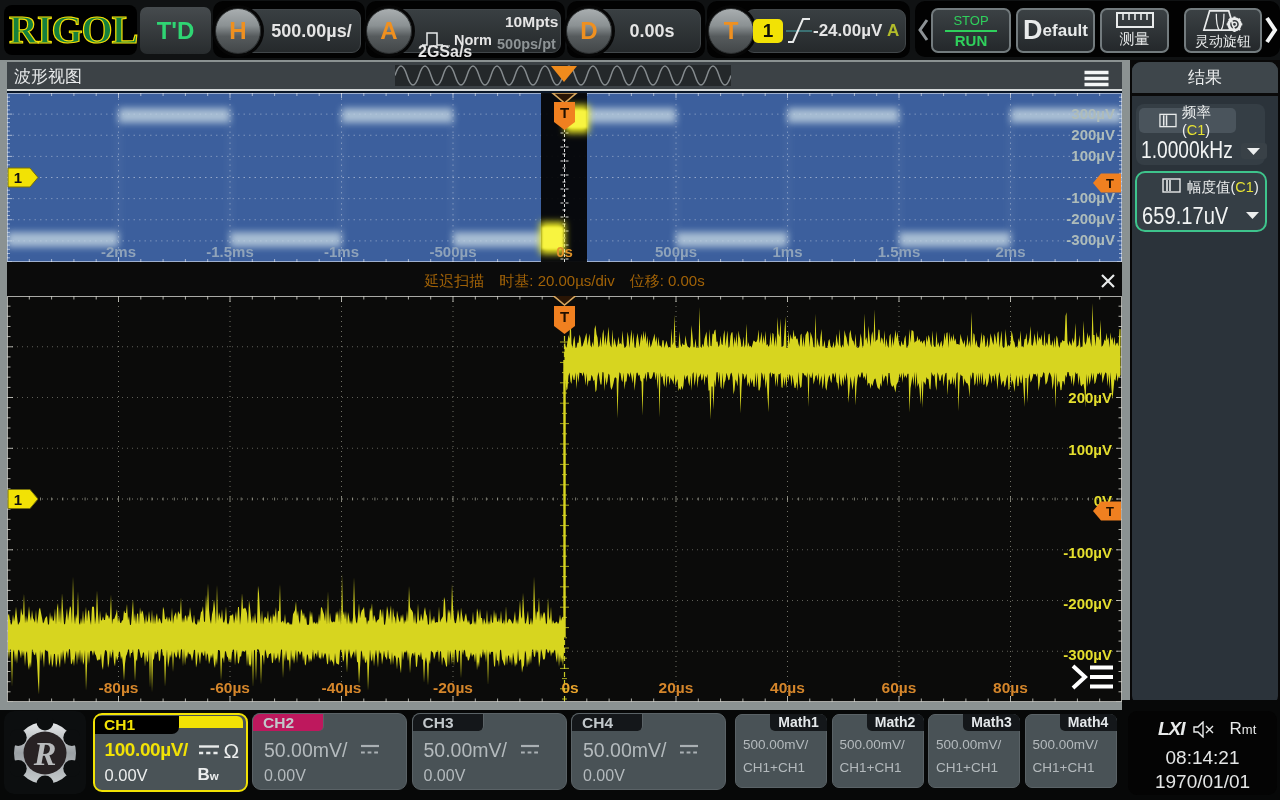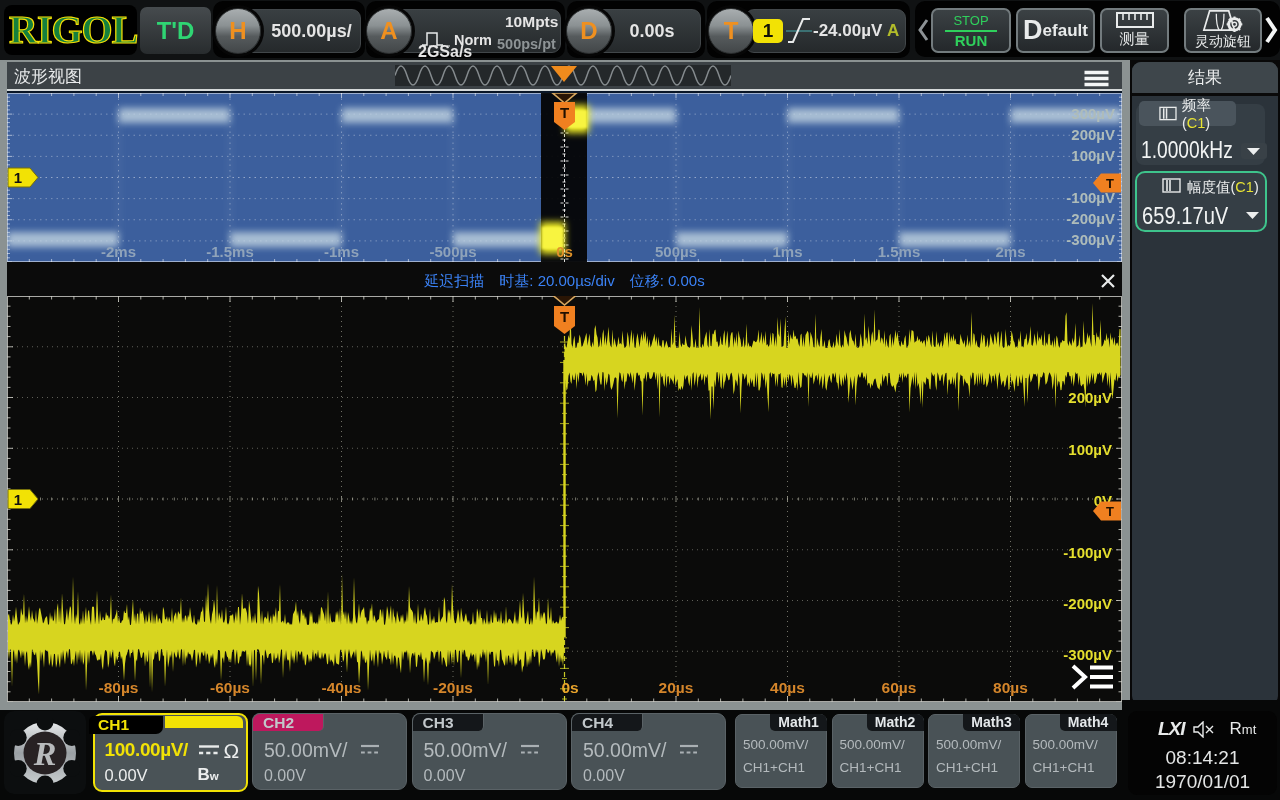--- a/index.html
+++ b/index.html
@@ -104,21 +104,21 @@
     <rect width="336" height="21" fill="#24282a"></rect>
     <path d="M0,10.5 q6,-19 12,0 q6,19 12,0 q6,-19 12,0 q6,19 12,0 q6,-19 12,0 q6,19 12,0 q6,-19 12,0 q6,19 12,0 q6,-19 12,0 q6,19 12,0 q6,-19 12,0 q6,19 12,0 q6,-19 12,0 q6,19 12,0 q6,-19 12,0 q6,19 12,0 q6,-19 12,0 q6,19 12,0 q6,-19 12,0 q6,19 12,0 q6,-19 12,0 q6,19 12,0 q6,-19 12,0 q6,19 12,0 q6,-19 12,0 q6,19 12,0 q6,-19 12,0 q6,19 12,0" transform="translate(0,0)" stroke="#858b8e" stroke-width="1.5" fill="none"></path>
     <polygon points="156,1 182,1 169,17" fill="#ef8b1d"></polygon>
   </svg>
 <svg class="abs" style="left:1084px;top:70px;" width="25" height="17" viewBox="0 0 25 17">
     <path d="M0.5,2.5 h24 M0.5,8.5 h24 M0.5,14.5 h24" stroke="#f4f6f6" stroke-width="3.6"></path>
   </svg>
 <div class="abs" style="left:7px;top:89px;width:1115px;height:2px;background:#d4d8d8;"></div>
 <div class="abs" style="left:7px;top:91px;width:1115px;height:2px;background:#0a1626;"></div>
 <div class="abs" style="left:7px;top:262px;width:1115px;height:34px;background:#0b0b0b;"></div>
-<div class="abs" style="left:7px;top:267px;width:1115px;height:28px;color:#3b82f6;font-size:15px;display:flex;align-items:center;justify-content:center;gap:15px;">
+<div class="abs" style="left:7px;top:267px;width:1115px;height:28px;color:#a16207;font-size:15px;display:flex;align-items:center;justify-content:center;gap:15px;">
     <span>延迟扫描</span>
     <span>时基: 20.00µs/div</span>
     <span>位移: 0.00s</span>
   </div>
 <svg class="abs" style="left:1100px;top:273px;" width="16" height="16" viewBox="0 0 16 16">
     <path d="M2,2 L14,14 M14,2 L2,14" stroke="#e8eaea" stroke-width="2.2"></path>
   </svg>
 <svg width="1115" height="169" viewBox="0 0 1115 169" style="position:absolute;left:7px;top:93px;">
 <defs>
 <filter id="b3" x="-30%" y="-120%" width="160%" height="340%">
@@ -249,21 +249,21 @@
     <text x="11" y="208.5" font-size="15" font-weight="bold" fill="#111" text-anchor="middle">1</text>
 <path d="M1114,205.5 h-20 l-8,9.5 l8,9.5 h20 z" fill="#f08020"></path>
     <text x="1103" y="220" font-size="13" font-weight="bold" fill="#201000" text-anchor="middle">T</text>
 <path d="M1066,370 l12,11 l-12,11" stroke="#fff" stroke-width="4" fill="none"></path>
     <path d="M1083,371.5 h23 M1083,381 h23 M1083,390.5 h23" stroke="#fff" stroke-width="4" fill="none"></path>
 </svg>
 <div class="abs" style="left:1130px;top:60px;width:150px;height:651px;background:#080808;"></div>
 <div class="abs" style="left:1132px;top:62px;width:146px;height:643px;background:#2b333a;border-radius:9px;"></div>
 <div class="abs" style="left:1132px;top:62px;width:146px;height:34px;background:#3e464b;border-radius:9px 9px 0 0;border-bottom:3px solid #0a0a0a;line-height:31px;text-align:center;font-size:17px;color:#eceeee;">结果</div>
 <div class="abs" style="left:1136px;top:104px;width:129px;height:61px;background:#353e45;border-radius:8px;"></div>
-<div class="abs" style="left:1139px;top:101px;width:97px;height:25px;background:#4a545c;border-radius:5px;display:flex;align-items:center;padding-left:20px;">
+<div class="abs" style="left:1139px;top:108px;width:97px;height:25px;background:#4a545c;border-radius:5px;display:flex;align-items:center;padding-left:20px;">
     <svg width="19" height="15" viewBox="0 0 19 15">
       <rect x="1" y="1" width="17" height="13" fill="none" stroke="#e8eaea" stroke-width="1.4"></rect>
       <path d="M5,2 v11 M8,2 v11" stroke="#e8eaea" stroke-width="1.6"></path>
     </svg>
     <span style="font-size:14.5px;color:#eceeee;margin-left:5px;">频率(<span style="color:#e8e333;">C1</span>)</span>
   </div>
 <div class="abs" style="left:1141px;top:136px;font-size:24px;color:#f2f4f4;transform:scaleX(0.8);transform-origin:0 0;">1.0000kHz</div>
 <div class="abs" style="left:1241px;top:143px;width:26px;height:16px;background:#394147;border-radius:3px;"></div>
 <svg class="abs" style="left:1247px;top:148px;" width="13" height="7" viewBox="0 0 13 7">
     <polygon points="0,0 13,0 6.5,7" fill="#eceeee"></polygon>
@@ -296,21 +296,21 @@
     <circle cx="8.2" cy="19.5" r="8.5" fill="#0c0e0f"></circle>
     <circle cx="8.2" cy="50.5" r="8.5" fill="#0c0e0f"></circle>
     <circle cx="35.0" cy="66.0" r="8.5" fill="#0c0e0f"></circle>
     <circle cx="61.8" cy="50.5" r="8.5" fill="#0c0e0f"></circle>
     <circle cx="61.8" cy="19.5" r="8.5" fill="#0c0e0f"></circle>
     <circle cx="35" cy="35" r="21.5" fill="#272123"></circle>
     <text x="35" y="47" font-family="Liberation Serif,serif" font-style="italic" font-weight="bold" font-size="34" fill="#b8babc" text-anchor="middle">R</text>
   </svg>
 <div class="abs" style="left:92.5px;top:713px;width:155px;height:79px;background:#4a5357;border:2.5px solid #f2e205;border-radius:9px;"></div>
 <div class="abs" style="left:164.5px;top:715.5px;width:78px;height:12px;background:#f2e205;border-radius:0 6px 0 0;"></div>
-<div class="abs" style="left:89px;top:715.5px;width:74px;height:18px;background:#000;border-radius:5px 0 7px 0;color:#f2e205;font-size:15.5px;font-weight:bold;line-height:18px;padding-left:9px;">CH1</div>
+<div class="abs" style="left:95.0px;top:715.5px;width:84px;height:18px;background:#000;border-radius:5px 0 7px 0;color:#f2e205;font-size:15.5px;font-weight:bold;line-height:18px;padding-left:9px;">CH1</div>
 <div class="abs" style="left:104.5px;top:739px;font-size:19px;font-weight:bold;color:#f2e205;letter-spacing:-0.4px;">100.00µV/</div>
 <svg class="abs" style="left:197.5px;top:744px;" width="22" height="12" viewBox="0 0 22 12">
     <path d="M1,2.5 h20" stroke="#e8eaea" stroke-width="2.4"></path>
     <path d="M1,9 h20" stroke="#e8eaea" stroke-width="2.4" stroke-dasharray="4.2 3"></path>
   </svg>
 <div class="abs" style="left:223.5px;top:739px;font-size:21px;color:#eceeee;">Ω</div>
 <div class="abs" style="left:104.5px;top:766px;font-size:16.5px;color:#eceeee;">0.00V</div>
 <div class="abs" style="left:197.5px;top:765px;font-size:17px;font-weight:bold;color:#eceeee;">B<span style="font-size:11.5px;">w</span></div>
 <div class="abs" style="left:252px;top:713px;width:155px;height:77px;background:#49525 6;background:#495256;border:1px solid #5a6266;border-radius:9px;"></div>
 <div class="abs" style="left:252px;top:713px;width:72px;height:18px;background:#be185d;border-radius:8px 0 5px 0;color:#c2c8cb;font-size:15.5px;font-weight:bold;line-height:18px;padding-left:10px;border:1px solid #5a6266;border-width:1px 1px 0 1px;">CH2</div>

